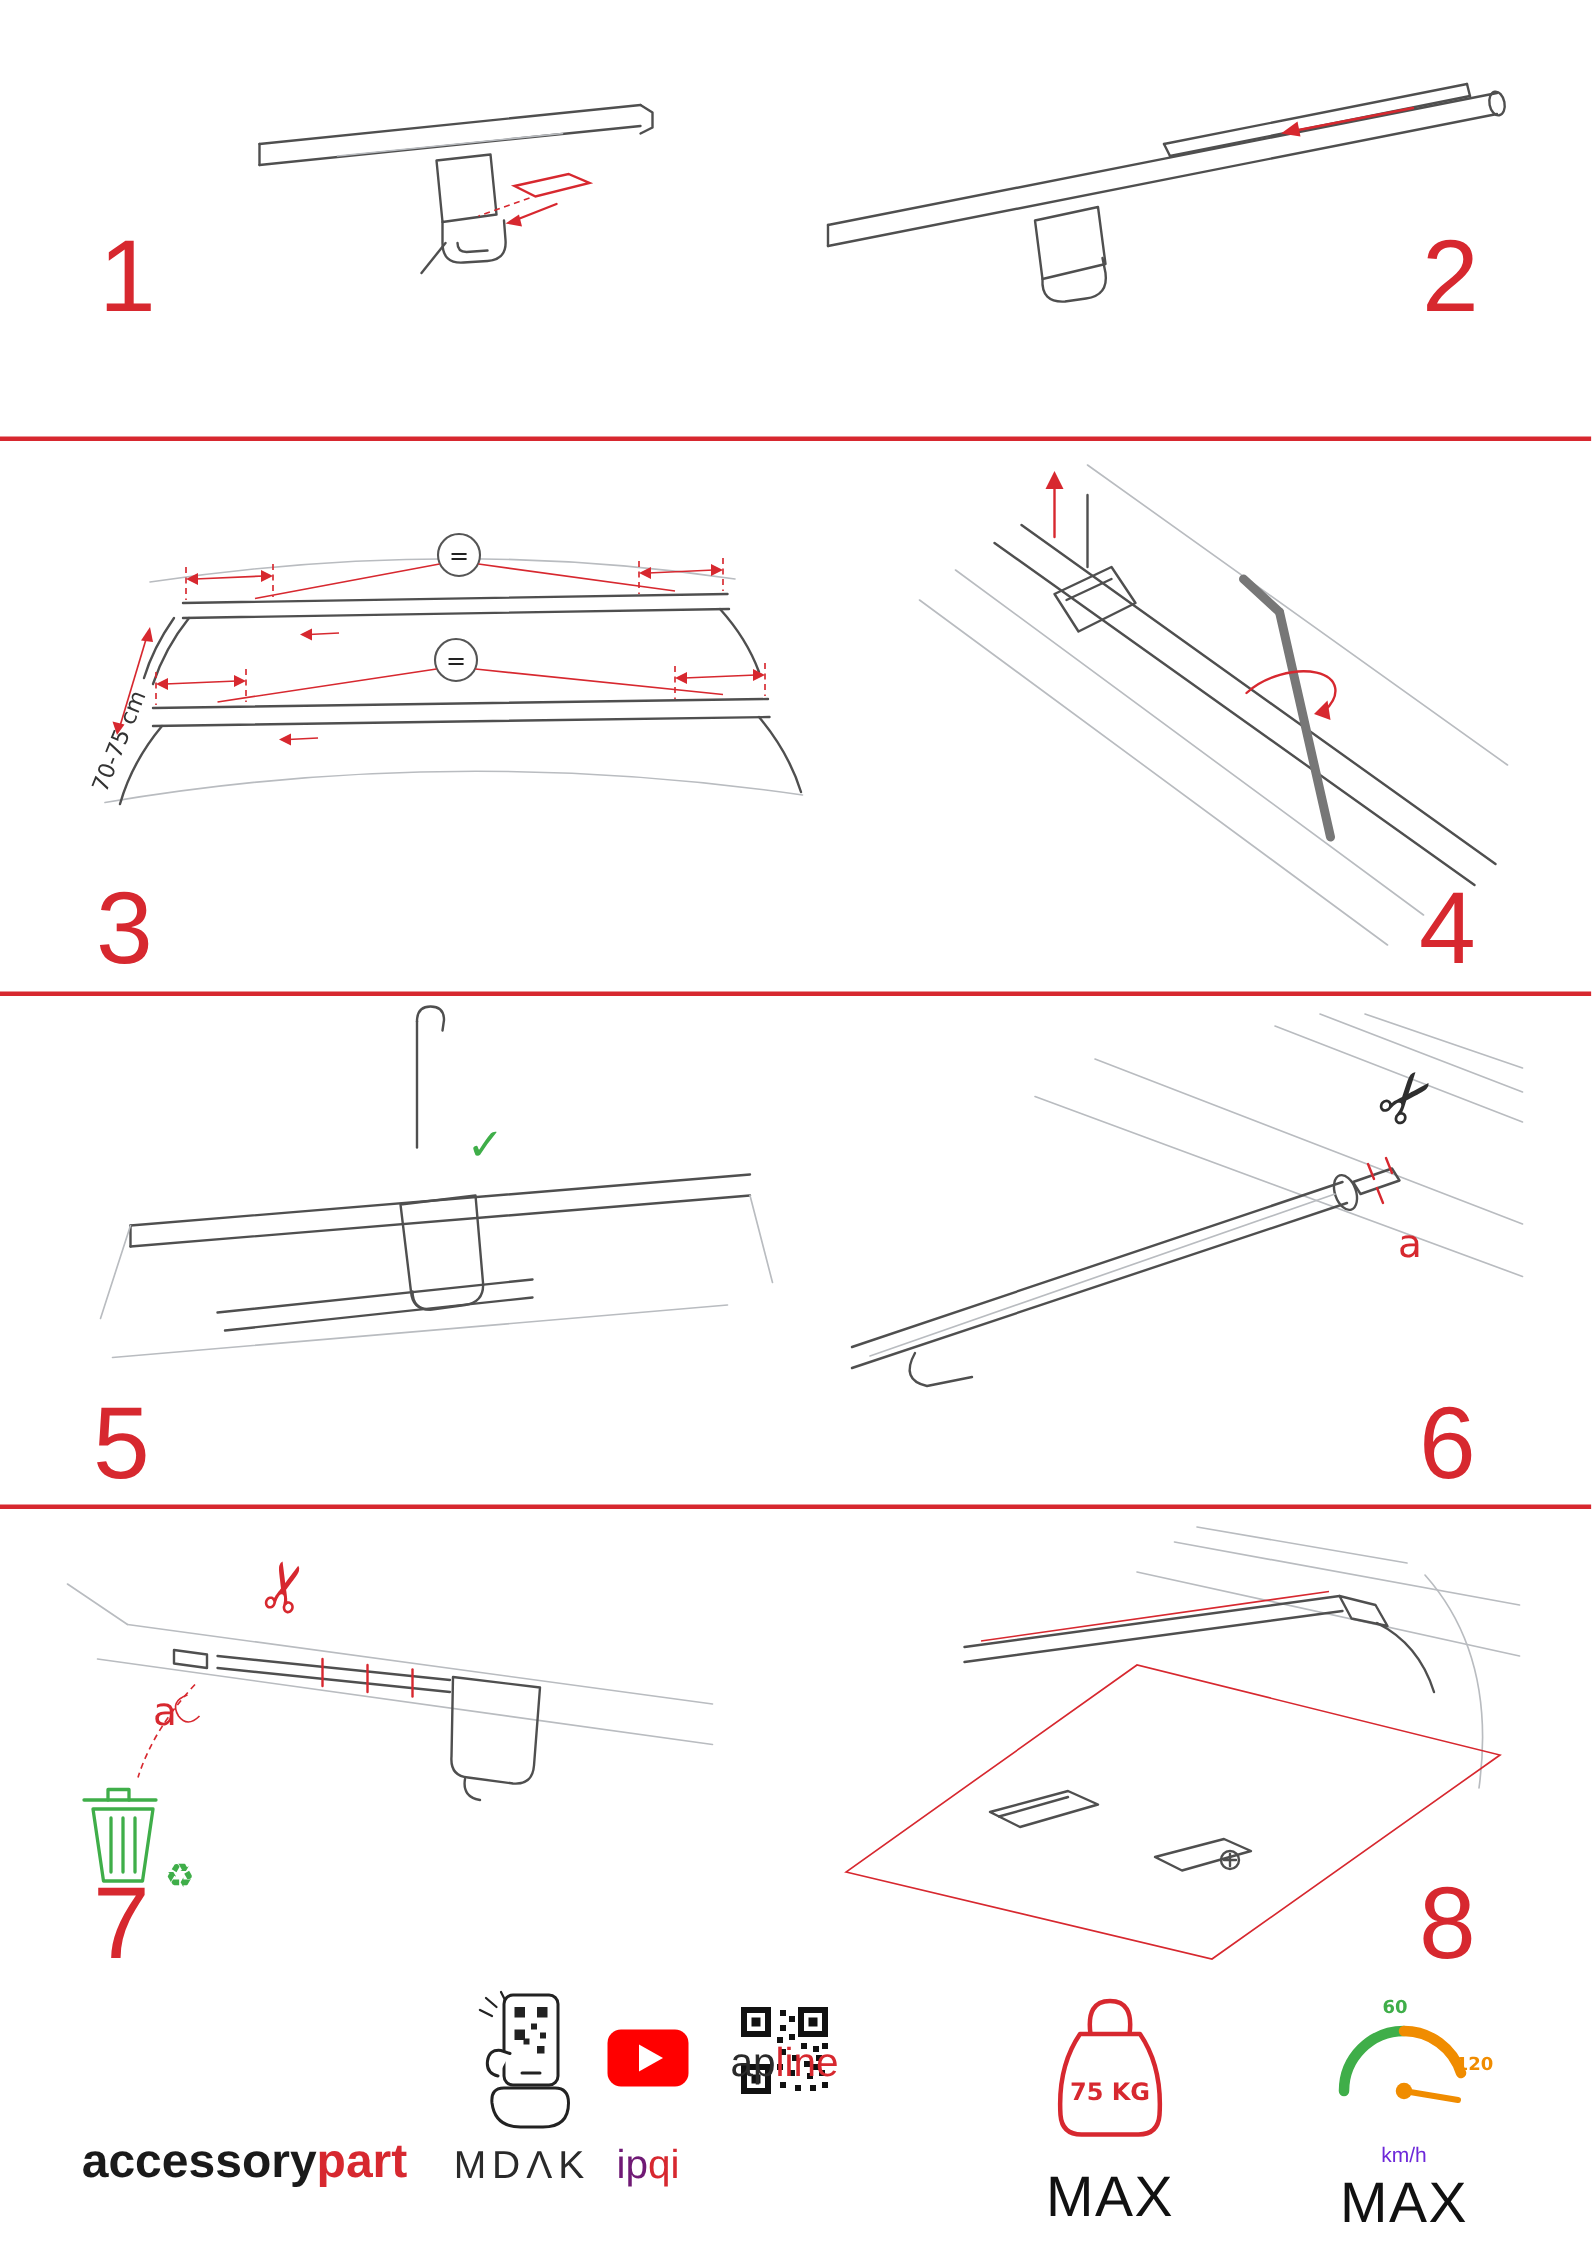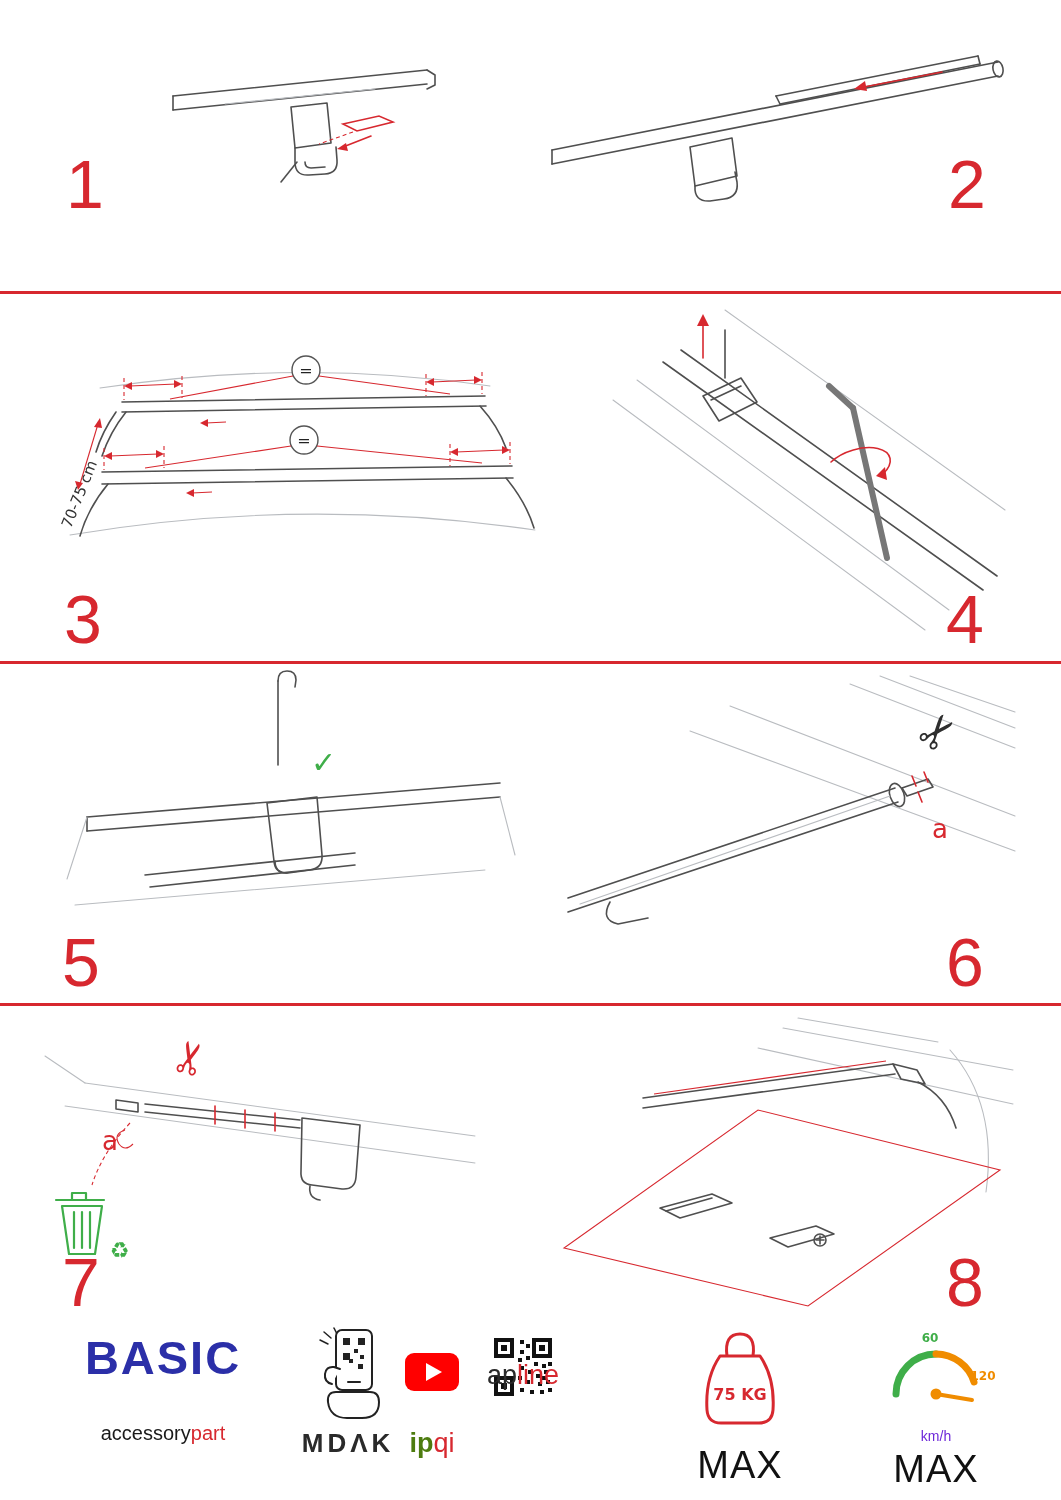--- a/index.html
+++ b/index.html
@@ -21,25 +21,25 @@
   .illus .rdf { fill:#d7282f; stroke:none; }
   .illus .dash { stroke-dasharray:4 3; }
   .illus text { font-family:"DejaVu Sans","Liberation Sans",sans-serif; }
   .lbl-a { fill:#d7282f; font-size:26px; }
   .eq-circle { stroke:#555; stroke-width:1.4; fill:#ffffff; }
   .eq-text { font-size:16px; fill:#222; }
   .dim-text { font-size:15px; fill:#333; }
 
   .footer-text { position:absolute; text-align:center; }
   .brand-title { color:#2b2fa8; font-size:47px; font-weight:700; letter-spacing:2px; }
-  .brand-sub { font-size:20px; font-weight:400; color:#1a1a1a; }
+  .brand-sub { font-size:32px; font-weight:700; color:#1a1a1a; }
   .accent { color:#d7282f; }
   .partner { font-size:27px; color:#2a2a2a; }
-  .mdak { letter-spacing:4px; font-weight:700; font-size:26px; }
-  .gray-part { color:#4d7c0f;font-weight:bold; }
+  .mdak { letter-spacing:4px; font-weight:400; font-size:26px; }
+  .gray-part { color:#701a75; }
   .max-label { font-size:38px; color:#111; letter-spacing:1px; }
   .kmh-label { font-size:14px; color:#6d28d9; }
 </style>
 </head>
 <body>
 
 <div class="page">
 
   <div class="divider" style="top:291px"></div>
   <div class="divider" style="top:661px"></div>
@@ -289,21 +289,20 @@
     <g>
       <path class="ln" d="M112,196 l52,-14 20,9 -52,15 z"></path>
       <path class="ln" d="M118,199 l46,-13"></path>
       <path class="ln" d="M222,226 l46,-12 18,8 -46,13 z"></path>
       <circle class="ln" cx="272" cy="228" r="6"></circle>
       <path class="ln" d="M268,228 h8 M272,224 v8"></path>
     </g>
     <path class="rdthin" d="M16,236 L260,294 L452,158 L210,98 Z"></path>
   </svg>
 
-  <div class="footer-text brand-title" style="left:63px;top:1330px;width:200px">BASIC</div>
   <div class="footer-text brand-sub" style="left:53px;top:1422px;width:220px">
     <span>accessory</span><span class="accent">part</span>
   </div>
 
   <svg class="illus" style="left:308px;top:1326px" width="80" height="95" viewBox="0 0 80 95">
     <g stroke="#222" stroke-width="1.5" fill="none" stroke-linecap="round">
       <path d="M12,14 L20,18"></path>
         <path d="M16,6 L23,12"></path>
         <path d="M26,2 L30,10"></path>
     </g>

